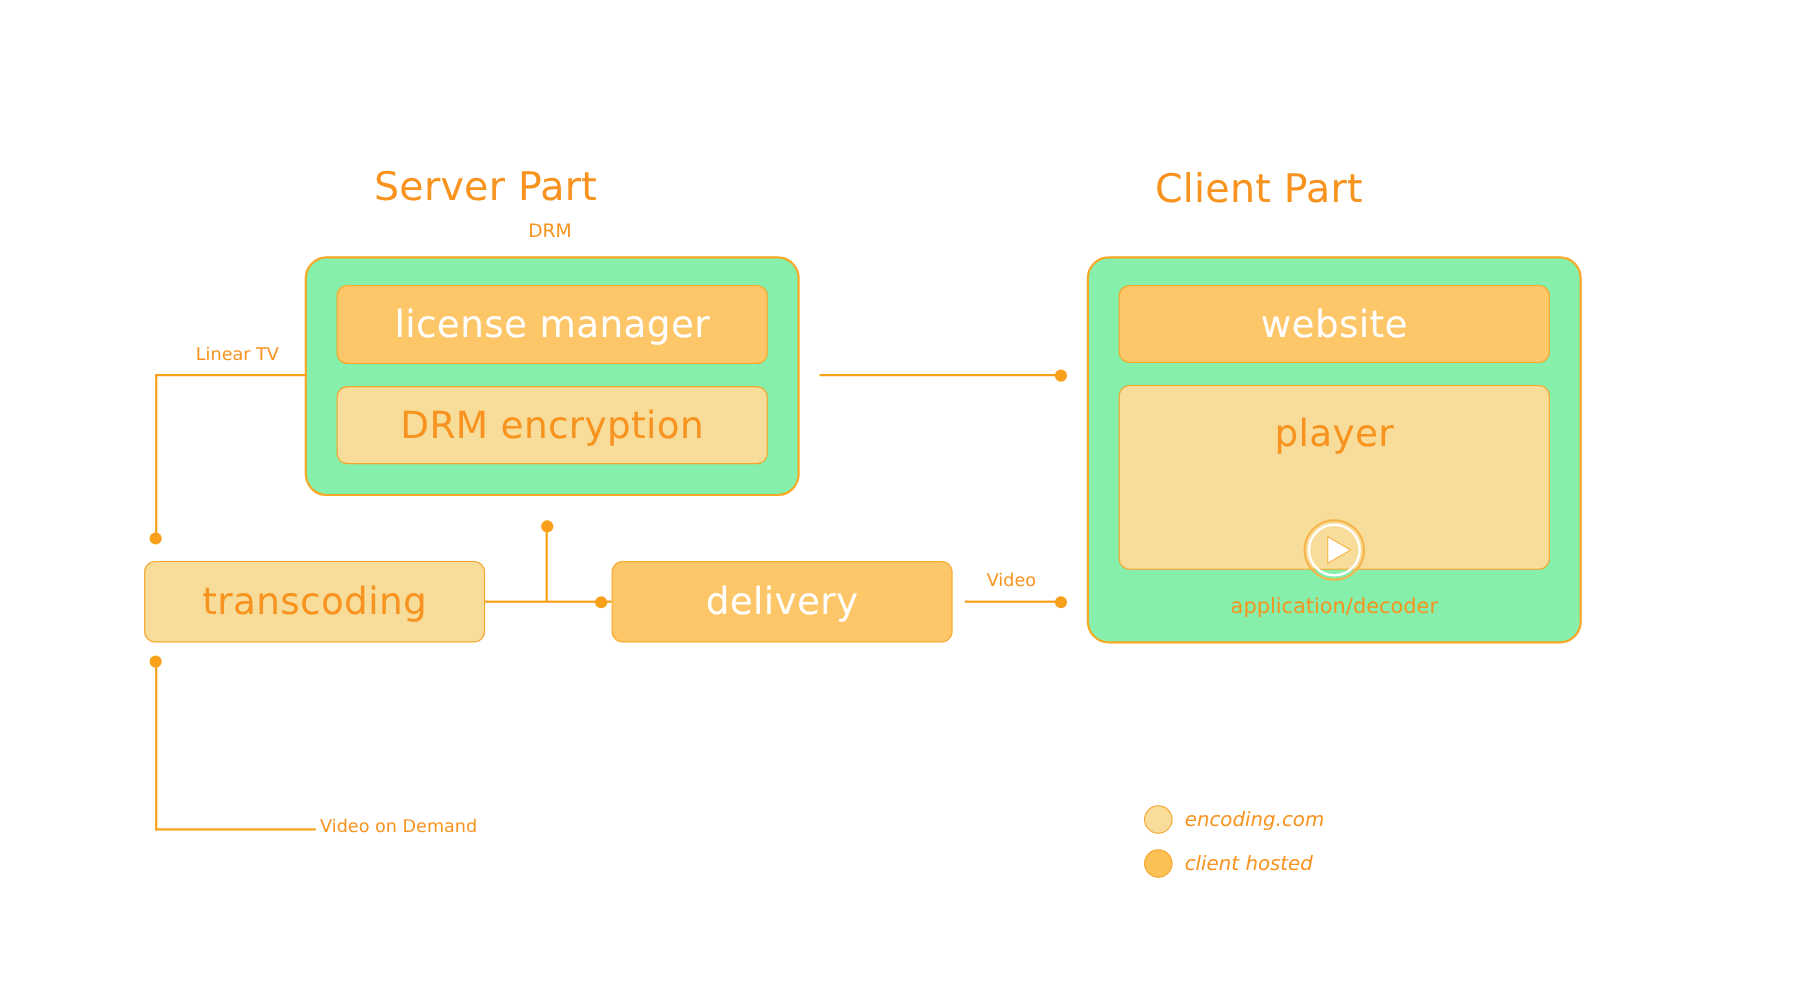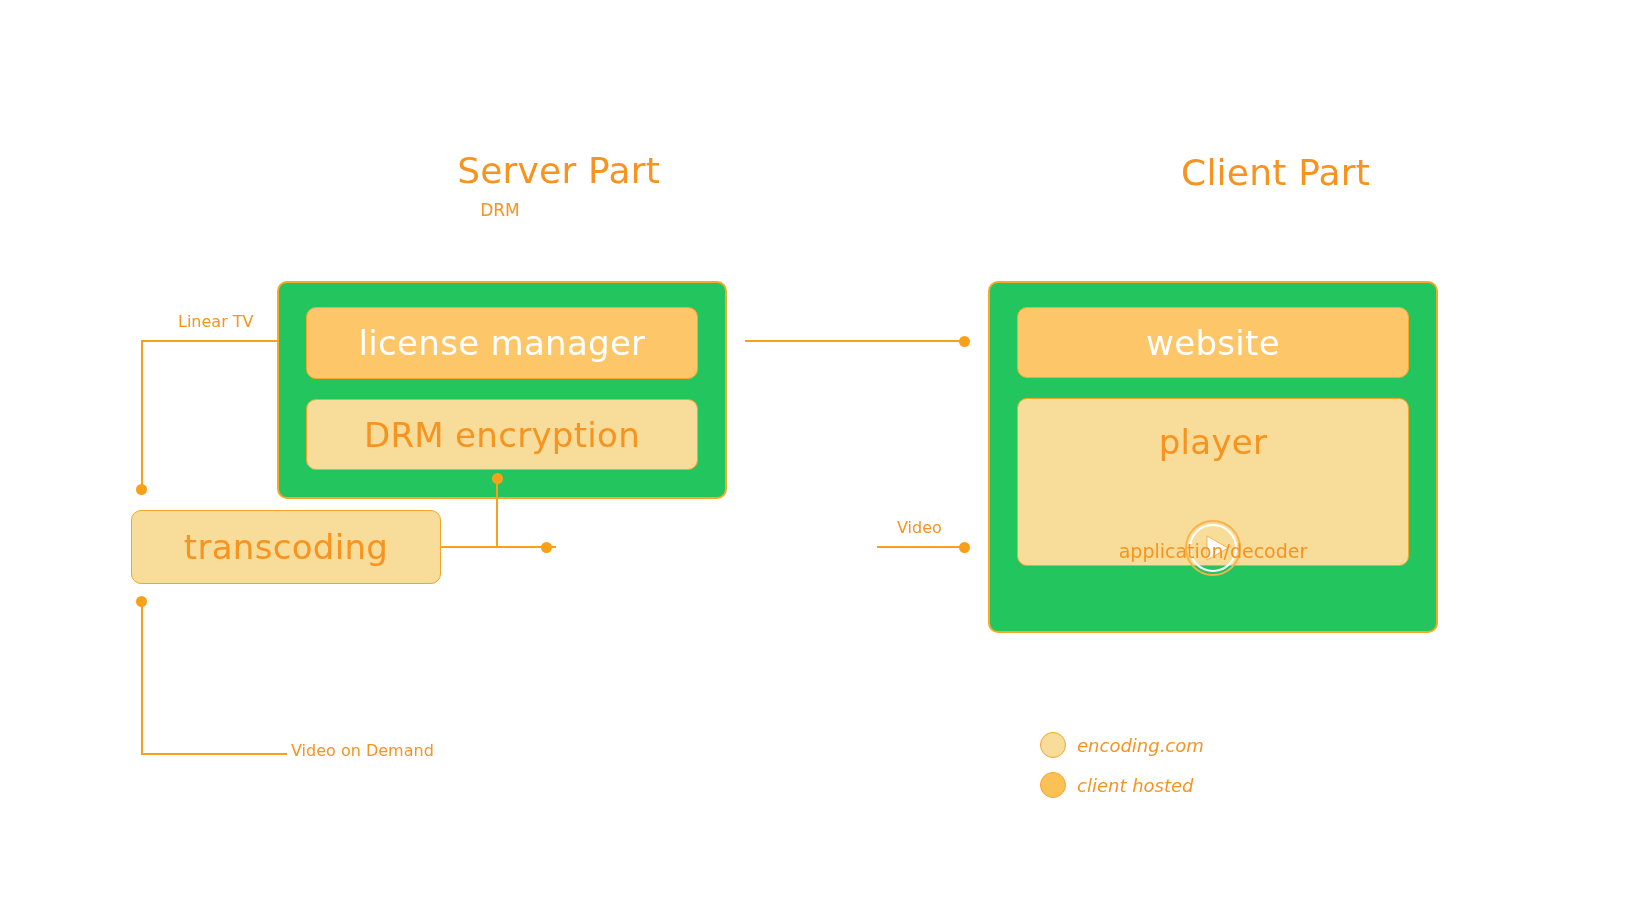--- a/index.html
+++ b/index.html
@@ -20,38 +20,37 @@
   }
 
   
   .section-title {
     position: absolute;
     font-size: 36px;
     color: #f7931e;
     font-weight: 400;
     letter-spacing: .2px;
     white-space: nowrap;
-    text-align: right;
+    text-align: left;
   }
   .sub-label {
     position: absolute;
     font-size: 17px;
     color: #f7931e;
     white-space: nowrap;
     text-align: center;
   }
 
   
   .group-box {
     position: absolute;
     border: 2px solid #f9a825;
-    border-radius: 10px;
-    background: #22c55e;
+    border-radius: 20px;
+    background: #86efac;
     box-sizing: border-box;
-    margin-top: 48px;
   }
 
   
   .block {
     position: absolute;
     border-radius: 10px;
     box-sizing: border-box;
     display: flex;
     align-items: center;
     justify-content: center;
@@ -183,20 +182,23 @@
       </span>
     </div>
   </div>
 
   <div class="sub-label" style="left:1053px; top:540px; width:320px; font-size:19px;">application/decoder</div>
 
   <div class="block light" style="left:131px; top:510px; width:310px; height:74px;">
     <span class="block-label">transcoding</span>
   </div>
 
+  <div class="block dark" style="left:556px; top:510px; width:310px; height:74px;">
+    <span class="block-label">delivery</span>
+  </div>
 
   <div class="line-h" style="left:141px; top:340px; width:138px;"></div>
   <div class="line-v" style="left:141px; top:340px; height:150px;"></div>
   <div class="dot" style="left:136px; top:484px;"></div>
   <div class="edge-label" style="left:178px; top:312px;">Linear TV</div>
 
   <div class="dot" style="left:136px; top:596px;"></div>
   <div class="line-v" style="left:141px; top:601px; height:154px;"></div>
   <div class="line-h" style="left:141px; top:753px; width:146px;"></div>
   <div class="edge-label" style="left:291px; top:741px;">Video on Demand</div>

